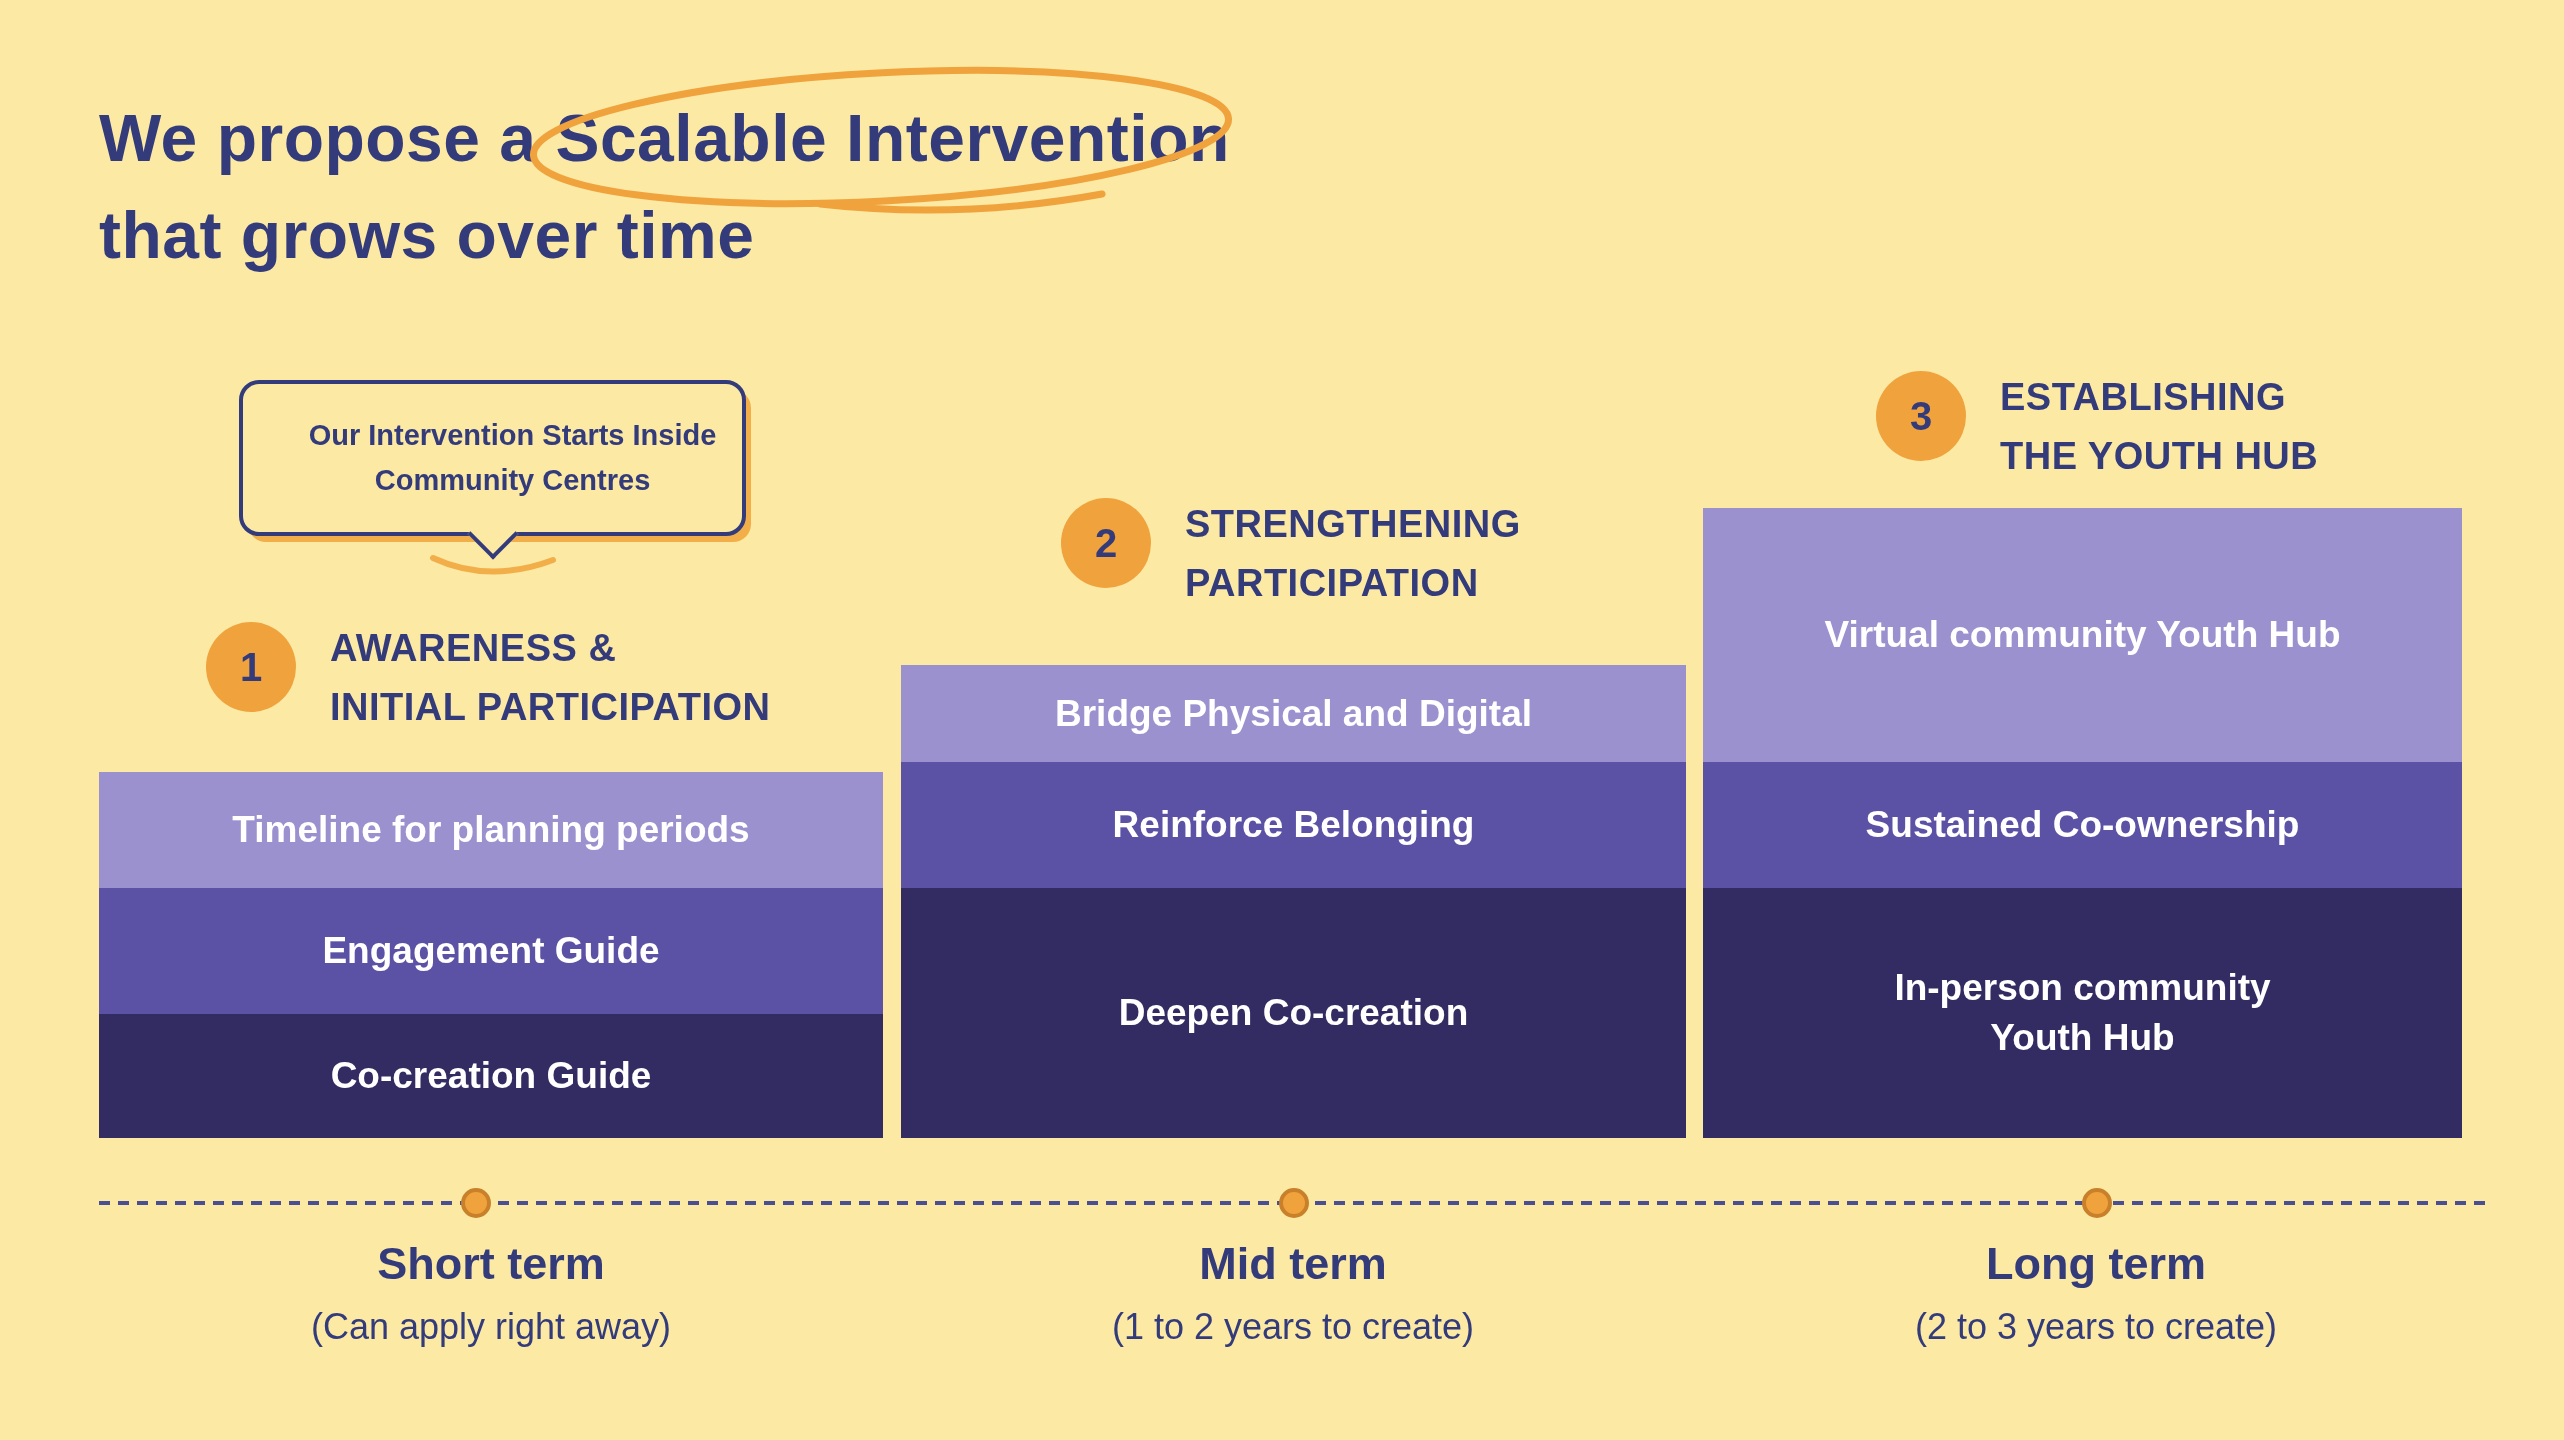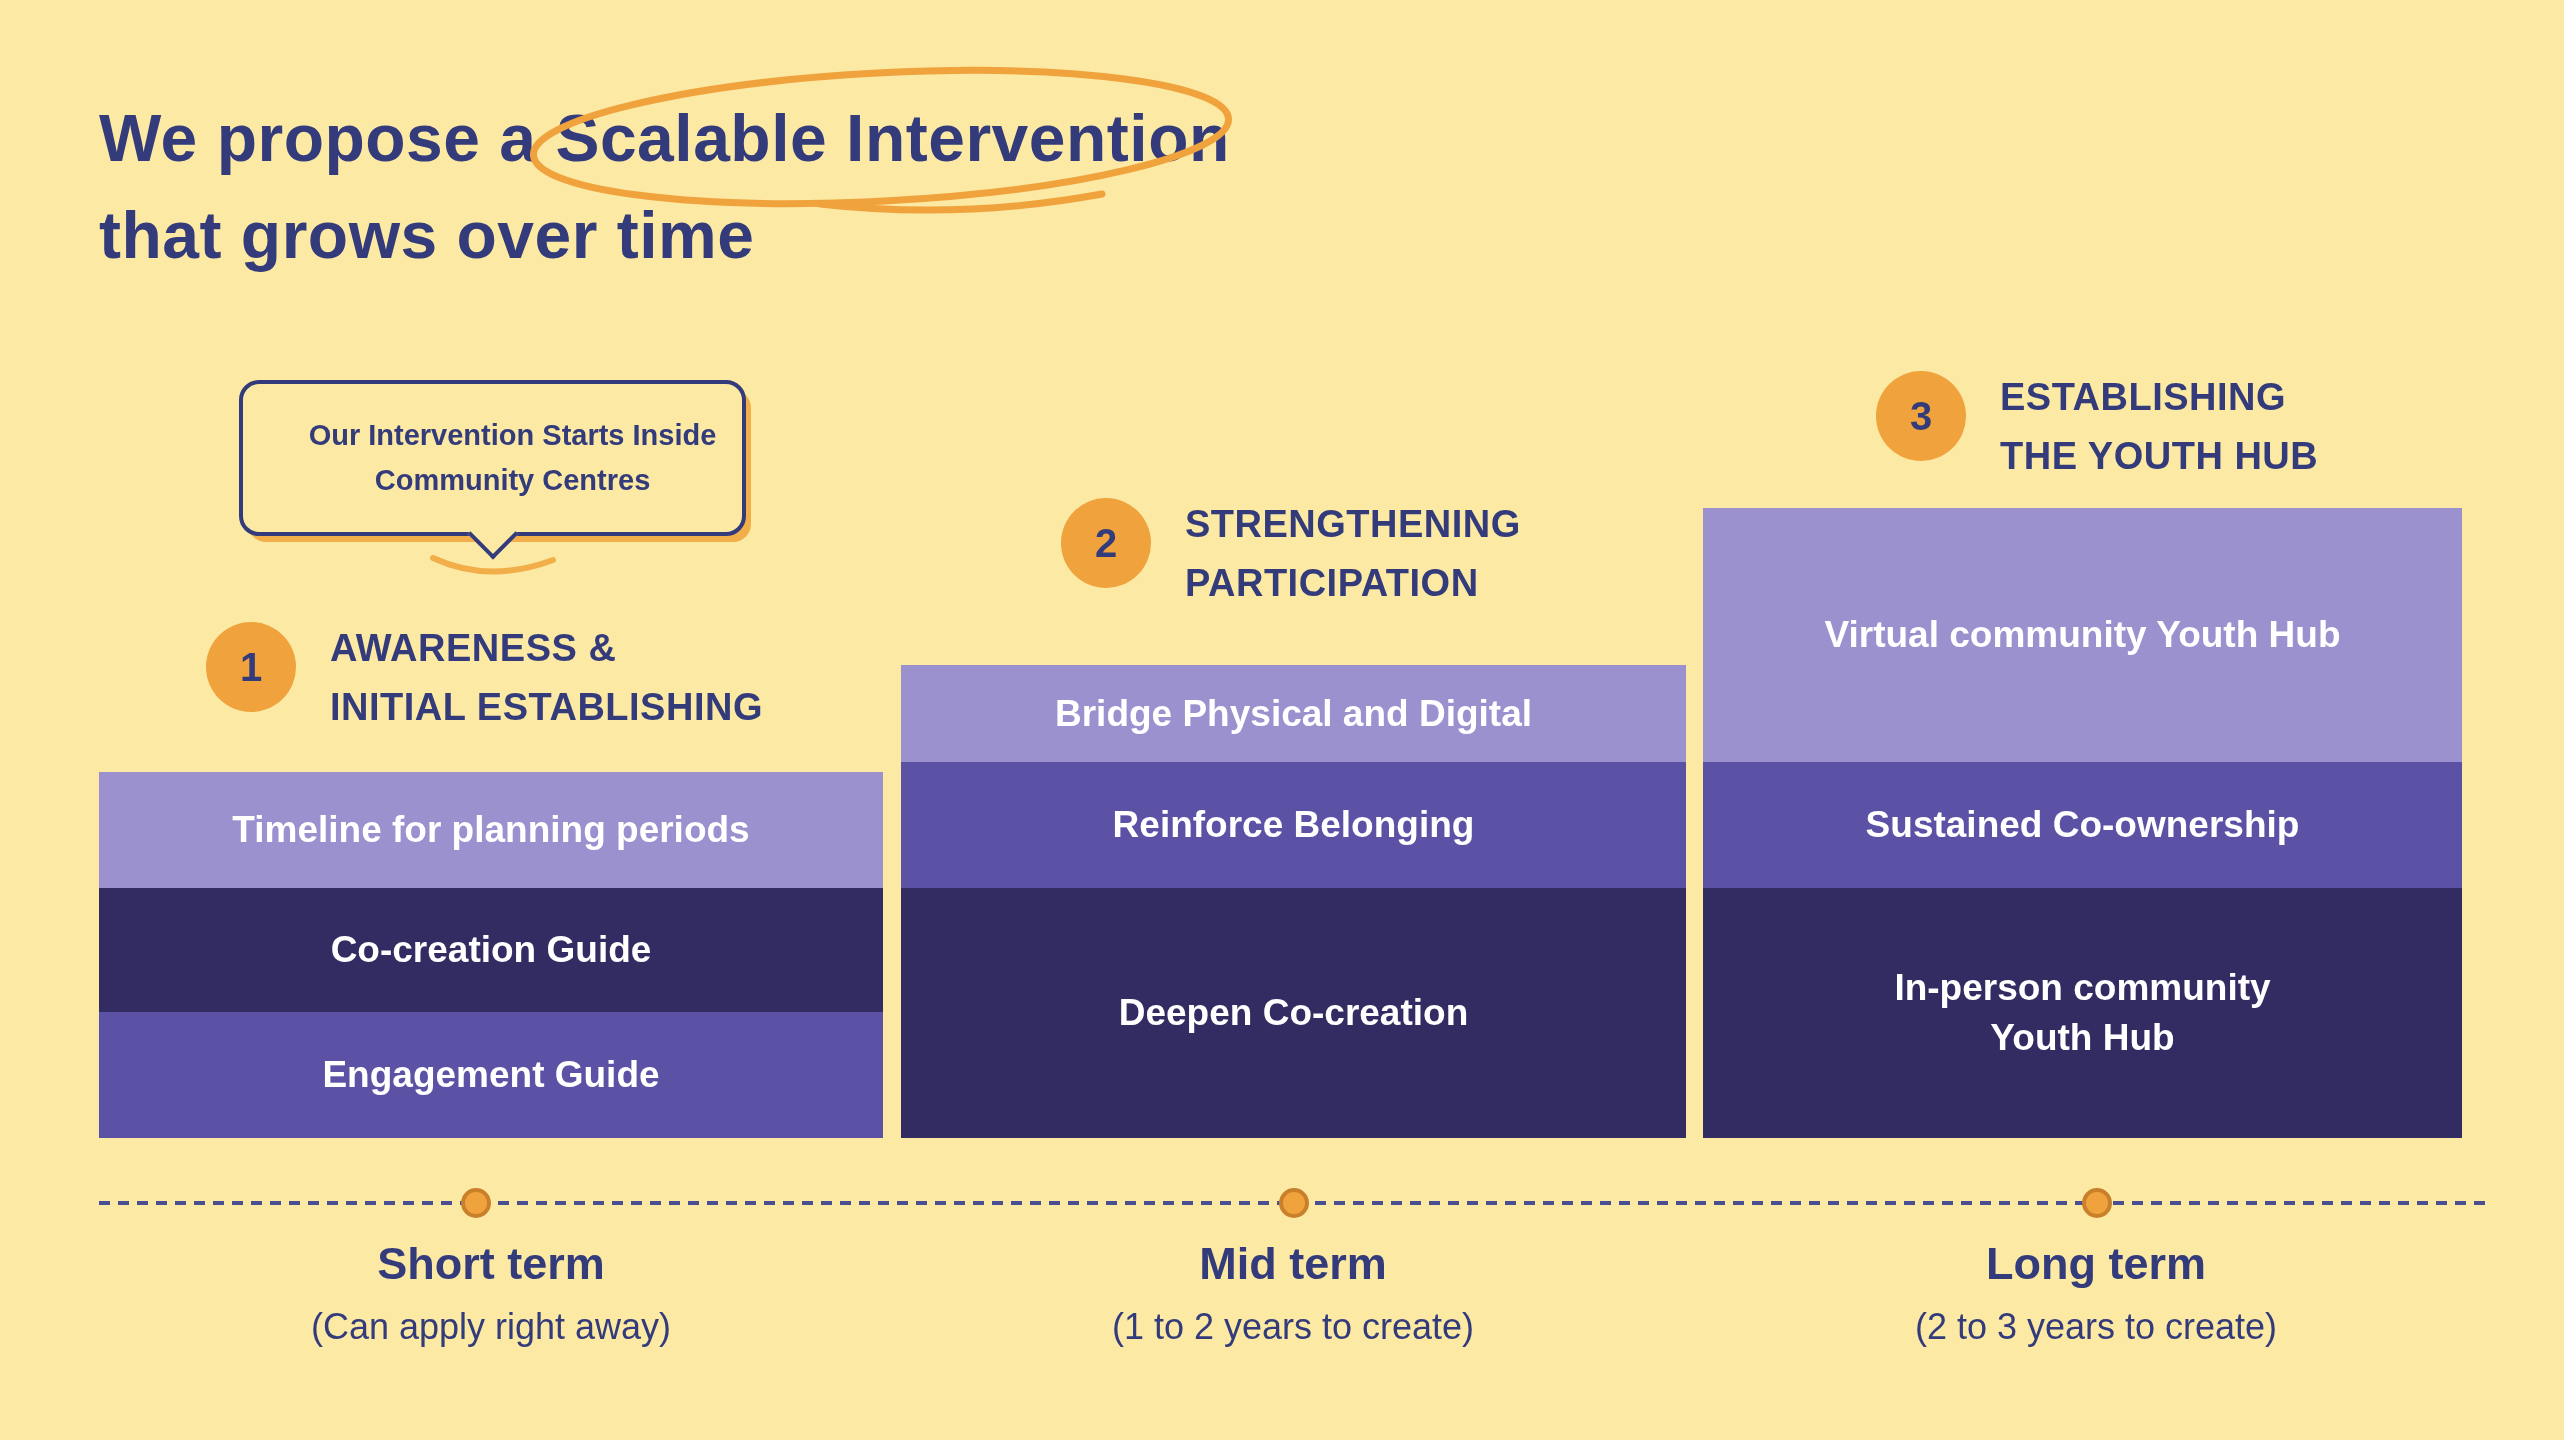--- a/index.html
+++ b/index.html
@@ -97,21 +97,21 @@
     <span class="callout-tail"></span>
   </div>
   <svg class="tail-shadow-svg" width="140" height="40" viewBox="0 0 140 40">
     <path d="M8 8 Q 64 34 128 10" fill="none" stroke="#F2AE49" stroke-width="6" stroke-linecap="round"></path>
   </svg>
 
   <div class="phase-header ph1">
     <div class="phase-num">1</div>
     <div class="phase-label">
       <div>AWARENESS &amp;</div>
-      <div>INITIAL ESTABLISHING</div>
+      <div>INITIAL PARTICIPATION</div>
     </div>
   </div>
 
   <div class="phase-header ph2">
     <div class="phase-num">2</div>
     <div class="phase-label">
       <div>STRENGTHENING</div>
       <div>PARTICIPATION</div>
     </div>
   </div>
@@ -119,22 +119,22 @@
   <div class="phase-header ph3">
     <div class="phase-num">3</div>
     <div class="phase-label">
       <div>ESTABLISHING</div>
       <div>THE YOUTH HUB</div>
     </div>
   </div>
 
   <div class="column col1">
     <div class="block tone-light b1">Timeline for planning periods</div>
+    <div class="block tone-mid b2">Engagement Guide</div>
     <div class="block tone-dark b3">Co-creation Guide</div>
-    <div class="block tone-mid b2">Engagement Guide</div>
   </div>
 
   <div class="column col2">
     <div class="block tone-light b1">Bridge Physical and Digital</div>
     <div class="block tone-mid b2">Reinforce Belonging</div>
     <div class="block tone-dark b3">Deepen Co-creation</div>
   </div>
 
   <div class="column col3">
     <div class="block tone-light b1">Virtual community Youth Hub</div>

